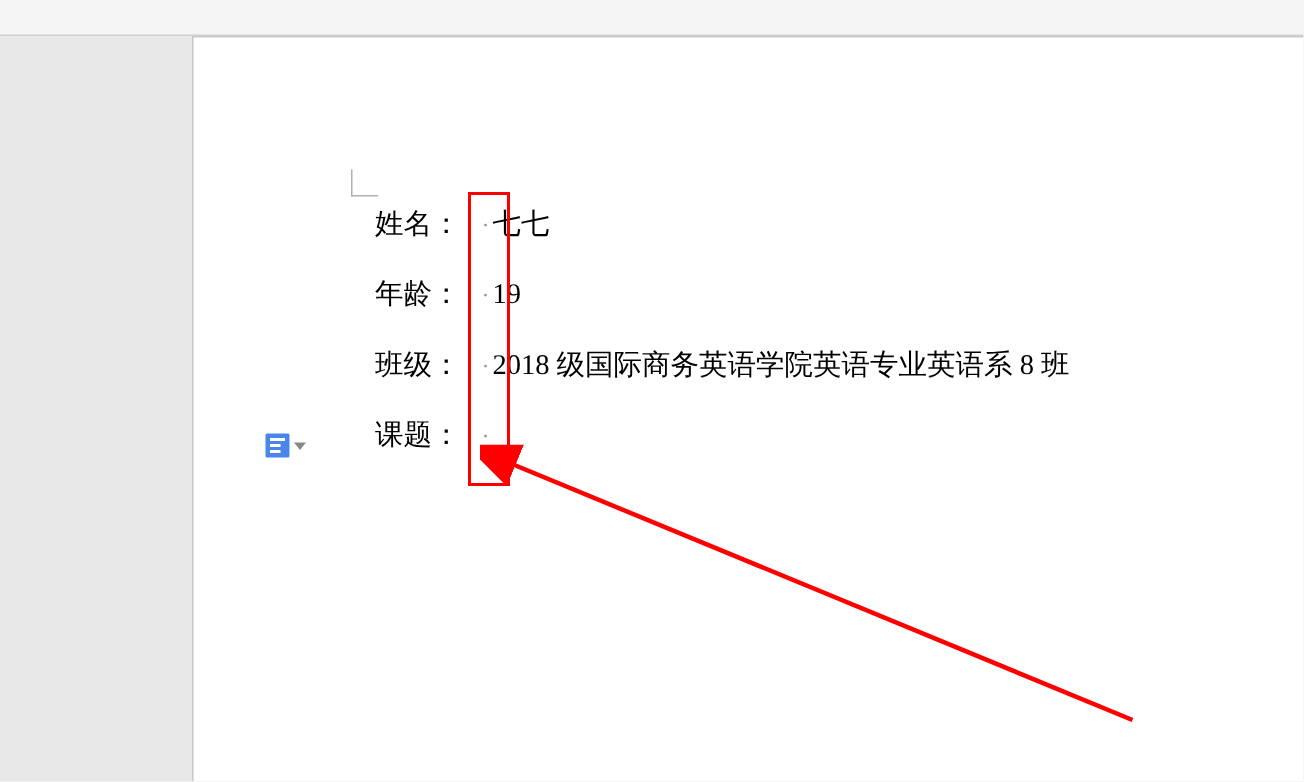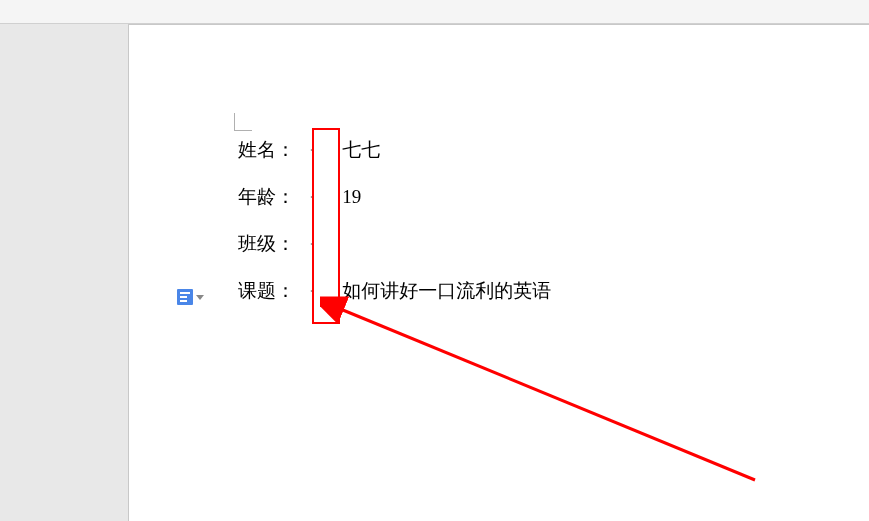--- a/index.html
+++ b/index.html
@@ -35,21 +35,21 @@
       position: absolute;
       left: 234px;
       top: 113px;
       width: 18px;
       height: 18px;
       border-left: 1px solid #b0b0b0;
       border-bottom: 1px solid #b0b0b0;
     }
     .content {
       position: absolute;
-      left: 238px;
+      left: 250px;
       top: 140px;
       font-size: 19px;
       color: #000;
       line-height: 1;
     }
     .field-row {
       display: flex;
       align-items: baseline;
       margin-bottom: 28px;
       white-space: nowrap;
@@ -61,21 +61,20 @@
       display: inline-block;
       width: 14px;
     }
     .dot {
       font-size: 16px;
       color: #999;
       margin-right: 2px;
     }
     .field-value {
       letter-spacing: 0;
-      margin-left: 26px;
     }
     .highlight-box {
       position: absolute;
       left: 312px;
       top: 128px;
       width: 28px;
       height: 196px;
       border: 2px solid #ff0000;
       pointer-events: none;
     }
@@ -148,26 +147,26 @@
   <div class="field-row">
     <span class="field-label">年龄：</span>
     <span class="tab-gap"></span>
     <span class="dot">·</span>
     <span class="field-value">19</span>
   </div>
   <div class="field-row">
     <span class="field-label">班级：</span>
     <span class="tab-gap"></span>
     <span class="dot">·</span>
+    <span class="field-value">2018 级国际商务英语学院英语专业英语系 8 班</span>
   </div>
   <div class="field-row">
     <span class="field-label">课题：</span>
     <span class="tab-gap"></span>
     <span class="dot">·</span>
-    <span class="field-value">如何讲好一口流利的英语</span>
   </div>
 </div>
 
 <div class="paste-widget">
   <div class="paste-icon"></div>
   <div class="paste-caret"></div>
 </div>
 
 <div class="highlight-box"></div>
 

